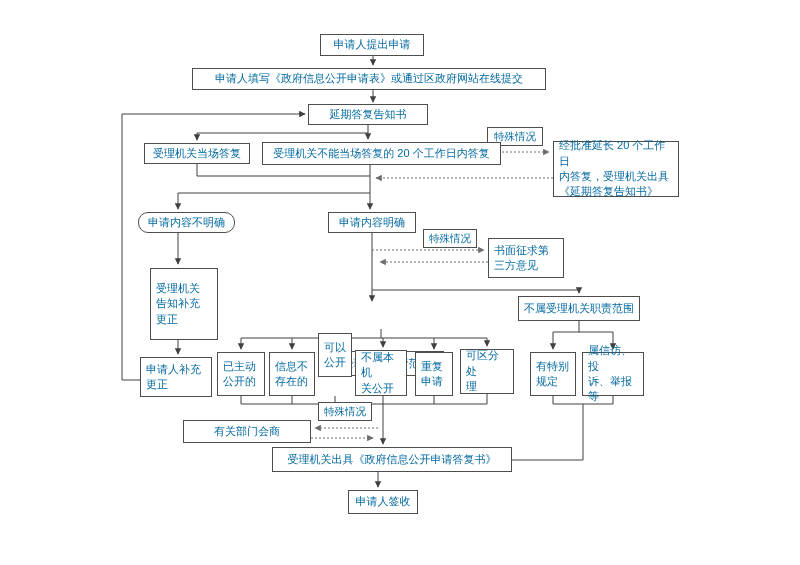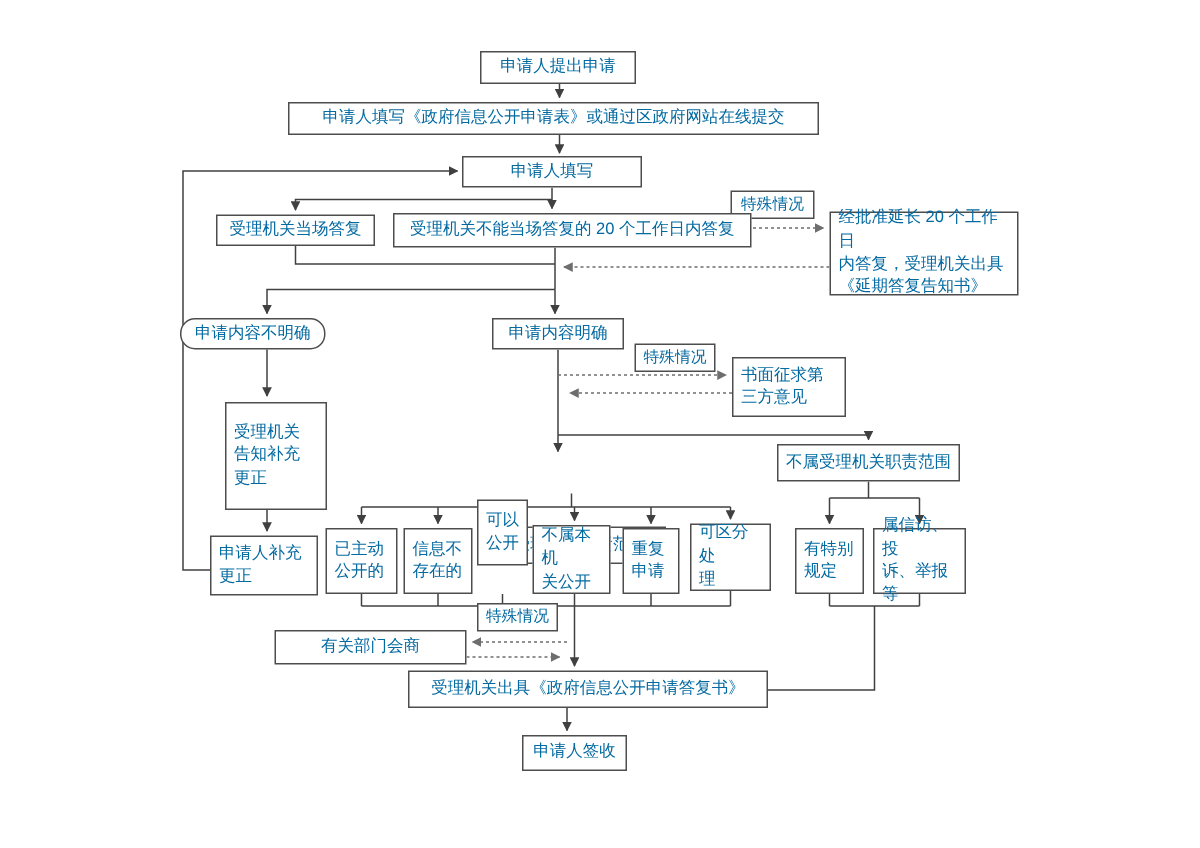--- a/index.html
+++ b/index.html
@@ -84,33 +84,33 @@
       <path d="M488,262 L380,262"></path>
       <path d="M378,428 L315,428"></path>
       <path d="M311,438 L373,438"></path>
     </g>
   </svg>
 
   <div class="node" style="left:320px;top:34px;width:104px;height:22px;">申请人提出申请</div>
 
   <div class="node" style="left:192px;top:68px;width:354px;height:22px;">申请人填写《政府信息公开申请表》或通过区政府网站在线提交</div>
 
-  <div class="node" style="left:308px;top:104px;width:120px;height:21px;">申请人填写</div>
+  <div class="node" style="left:308px;top:104px;width:120px;height:21px;">延期答复告知书</div>
 
   <div class="node lbl" style="left:487px;top:127px;width:56px;height:19px;">特殊情况</div>
 
   <div class="node" style="left:144px;top:143px;width:106px;height:21px;">受理机关当场答复</div>
 
   <div class="node" style="left:262px;top:142px;width:239px;height:23px;">受理机关不能当场答复的 20 个工作日内答复</div>
 
   <div class="node left pre" style="left:553px;top:141px;width:126px;height:56px;">经批准延长 20 个工作日
 内答复，受理机关出具
 《延期答复告知书》</div>
 
-  <div class="node" style="left:120px;top:212px;width:97px;height:21px;border-radius:10px;">申请内容不明确</div>
+  <div class="node" style="left:138px;top:212px;width:97px;height:21px;border-radius:10px;">申请内容不明确</div>
 
   <div class="node" style="left:328px;top:212px;width:88px;height:21px;">申请内容明确</div>
 
   <div class="node lbl" style="left:423px;top:229px;width:54px;height:19px;">特殊情况</div>
 
   <div class="node left pre" style="left:488px;top:238px;width:76px;height:40px;">书面征求第
 三方意见</div>
 
   <div class="node left pre" style="left:150px;top:268px;width:68px;height:72px;">受理机关
 告知补充

